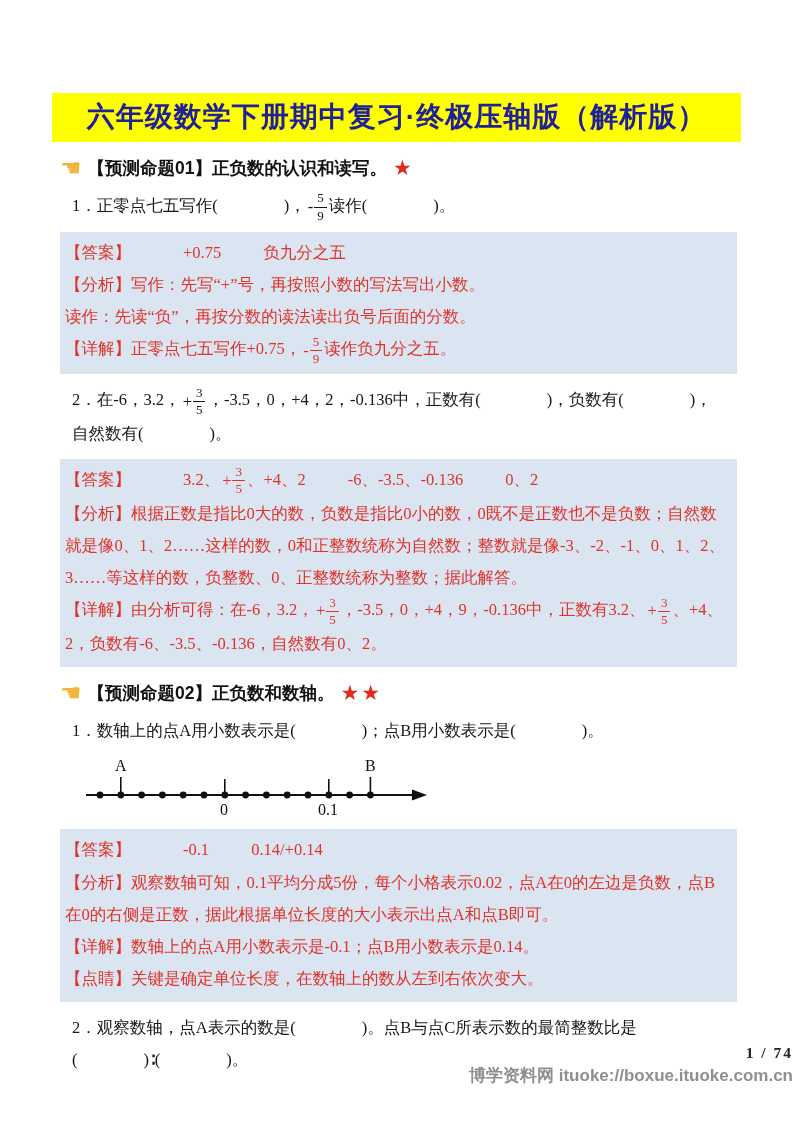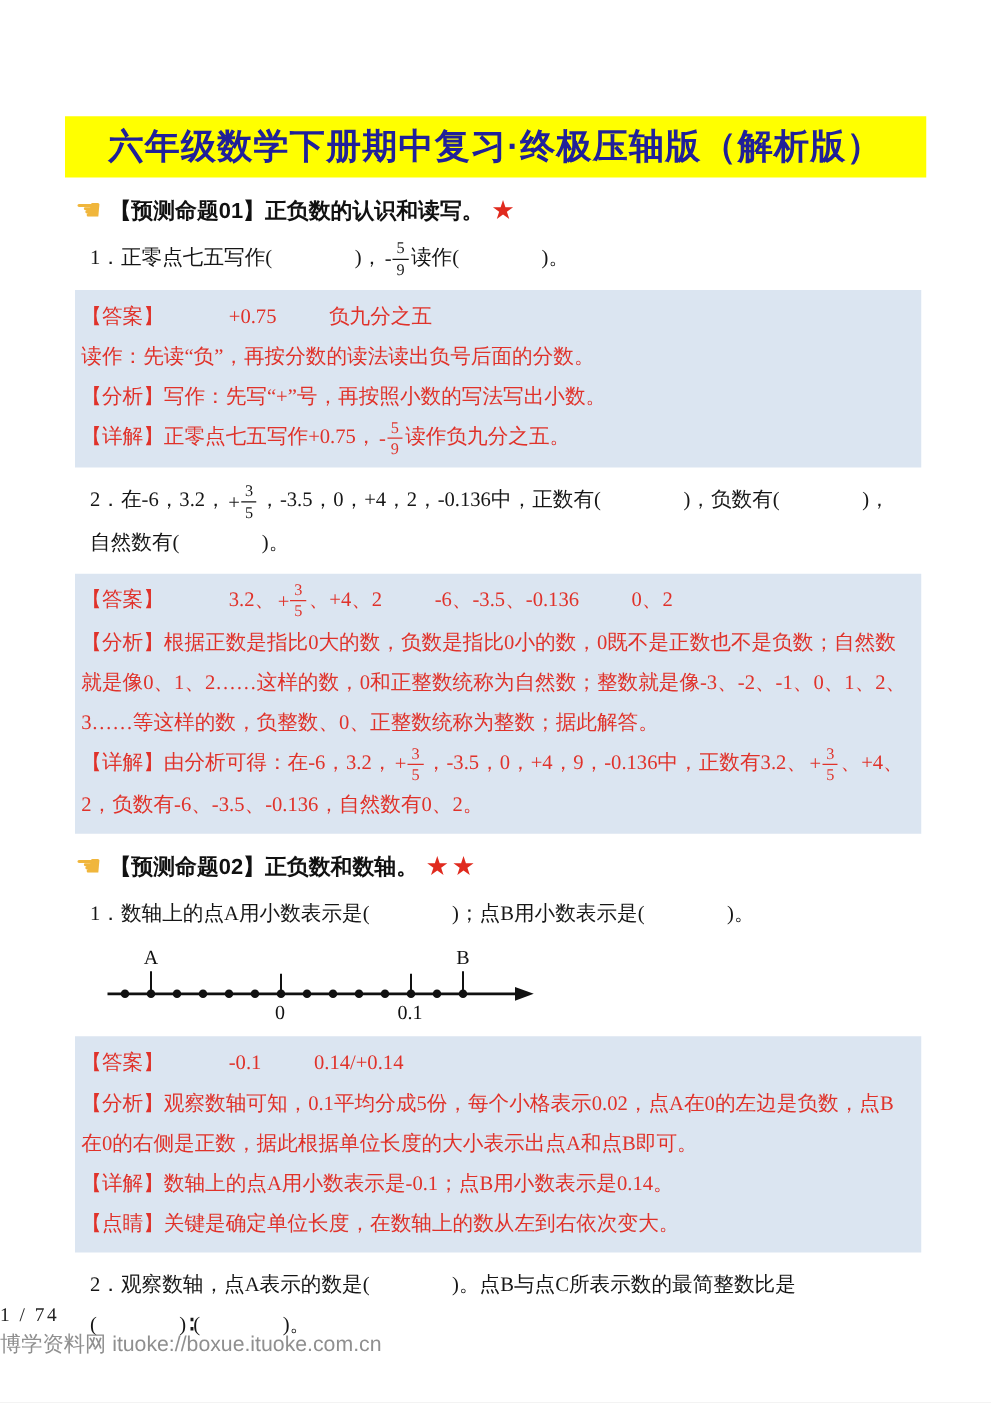--- a/index.html
+++ b/index.html
@@ -94,22 +94,23 @@
     font-size: 16px;
     fill: #111;
   }
 
   
   .footer {
     position: absolute;
     left: 0;
     right: 0;
     top: 1042px;
-    text-align: left;
+    text-align: right;
     line-height: 1.45;
+    font-weight: bold;
   }
   .footer .pageno { font-size: 15.5px; color: #222; letter-spacing: 2px; }
   .footer .site { font-family: "Liberation Sans", "DejaVu Sans", sans-serif; font-size: 17px; color: #8f8f8f; }
 </style>
 </head>
 <body>
 
 <div class="page">
   <div class="content">
 
@@ -128,22 +129,22 @@
             <span class="frac-num">5</span>
             <span class="frac-den">9</span>
           </span>
         </span><span>读作(　　　　)。</span>
     </p>
 
     <div class="answer-block">
       <span class="aline">
         <span>【答案】</span><span class="gap-lg"></span><span>+0.75</span><span class="gap-md"></span><span>负九分之五</span>
       </span>
+      <span class="aline">【分析】写作：先写“+”号，再按照小数的写法写出小数。</span>
       <span class="aline">读作：先读“负”，再按分数的读法读出负号后面的分数。</span>
-      <span class="aline">【分析】写作：先写“+”号，再按照小数的写法写出小数。</span>
       <span class="aline">
         <span>【详解】正零点七五写作+0.75，</span><span class="frac">
             <span class="frac-sign">-</span>
             <span class="frac-stack">
               <span class="frac-num">5</span>
               <span class="frac-den">9</span>
             </span>
           </span><span>读作负九分之五。</span>
       </span>
     </div>

